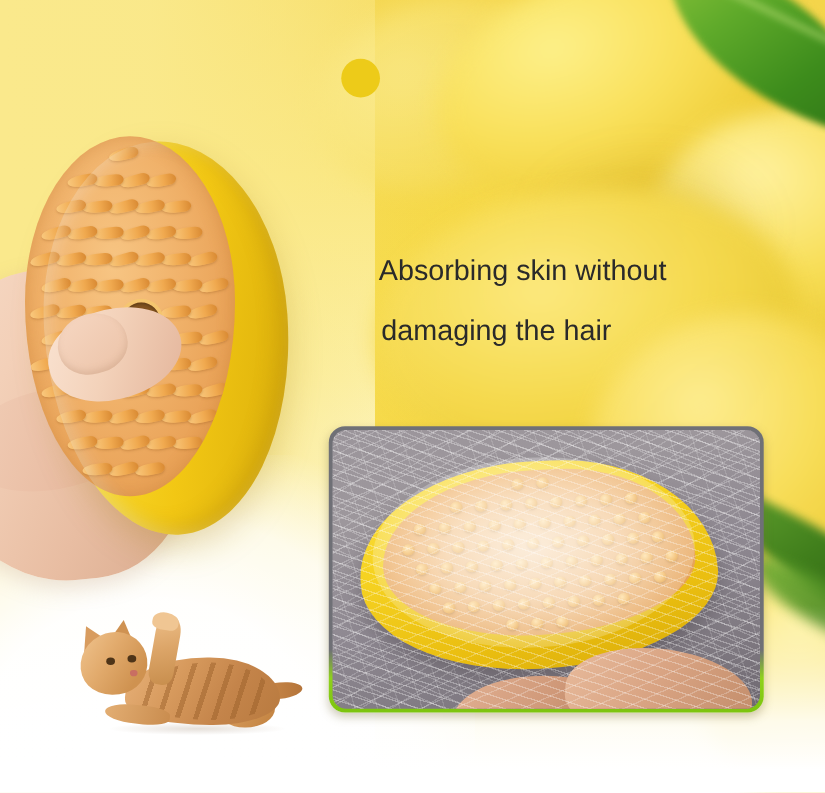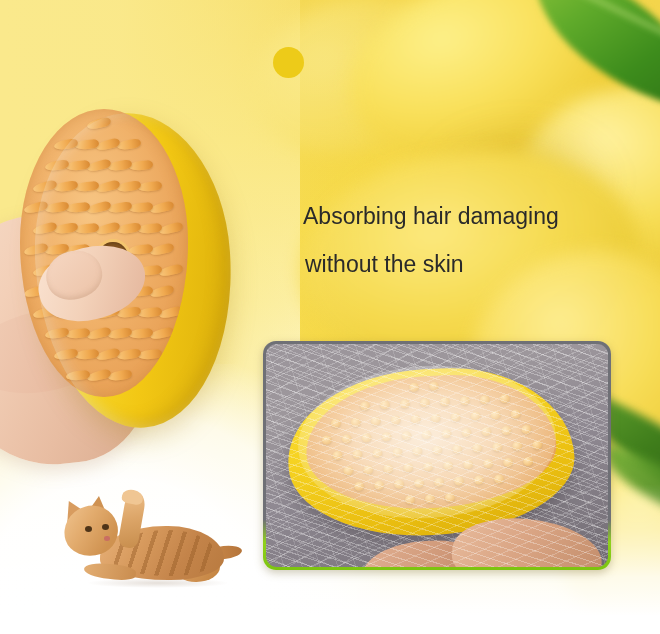--- a/index.html
+++ b/index.html
@@ -527,22 +527,22 @@
   <div class="leaf leaf-top-vein"></div>
   <div class="leaf leaf-right"></div>
   <div class="leaf leaf-right2"></div>
 
   <div class="bg-fade-left"></div>
   <div class="bg-white-bottom"></div>
   <div class="bg-white-bl"></div>
 
   <div class="dot"></div>
 
-  <div class="subline subline-1">Absorbing hair damaging</div>
-  <div class="subline subline-2">without the skin</div>
+  <div class="subline subline-1">Absorbing skin without</div>
+  <div class="subline subline-2">damaging the hair</div>
 
   <div class="hero">
     <div class="hand"></div>
     <div class="finger-low"></div>
 
     <div class="brush-shell"></div>
     <div class="brush-pad" id="bristlePad">
         <div class="bristle" style="left: 88px; top: 262px; transform: rotate(-10deg);"></div>
         <div class="bristle" style="left: 67px; top: 262px; transform: rotate(-14deg);"></div>
         <div class="bristle" style="left: 46px; top: 262px; transform: rotate(-6deg);"></div>

